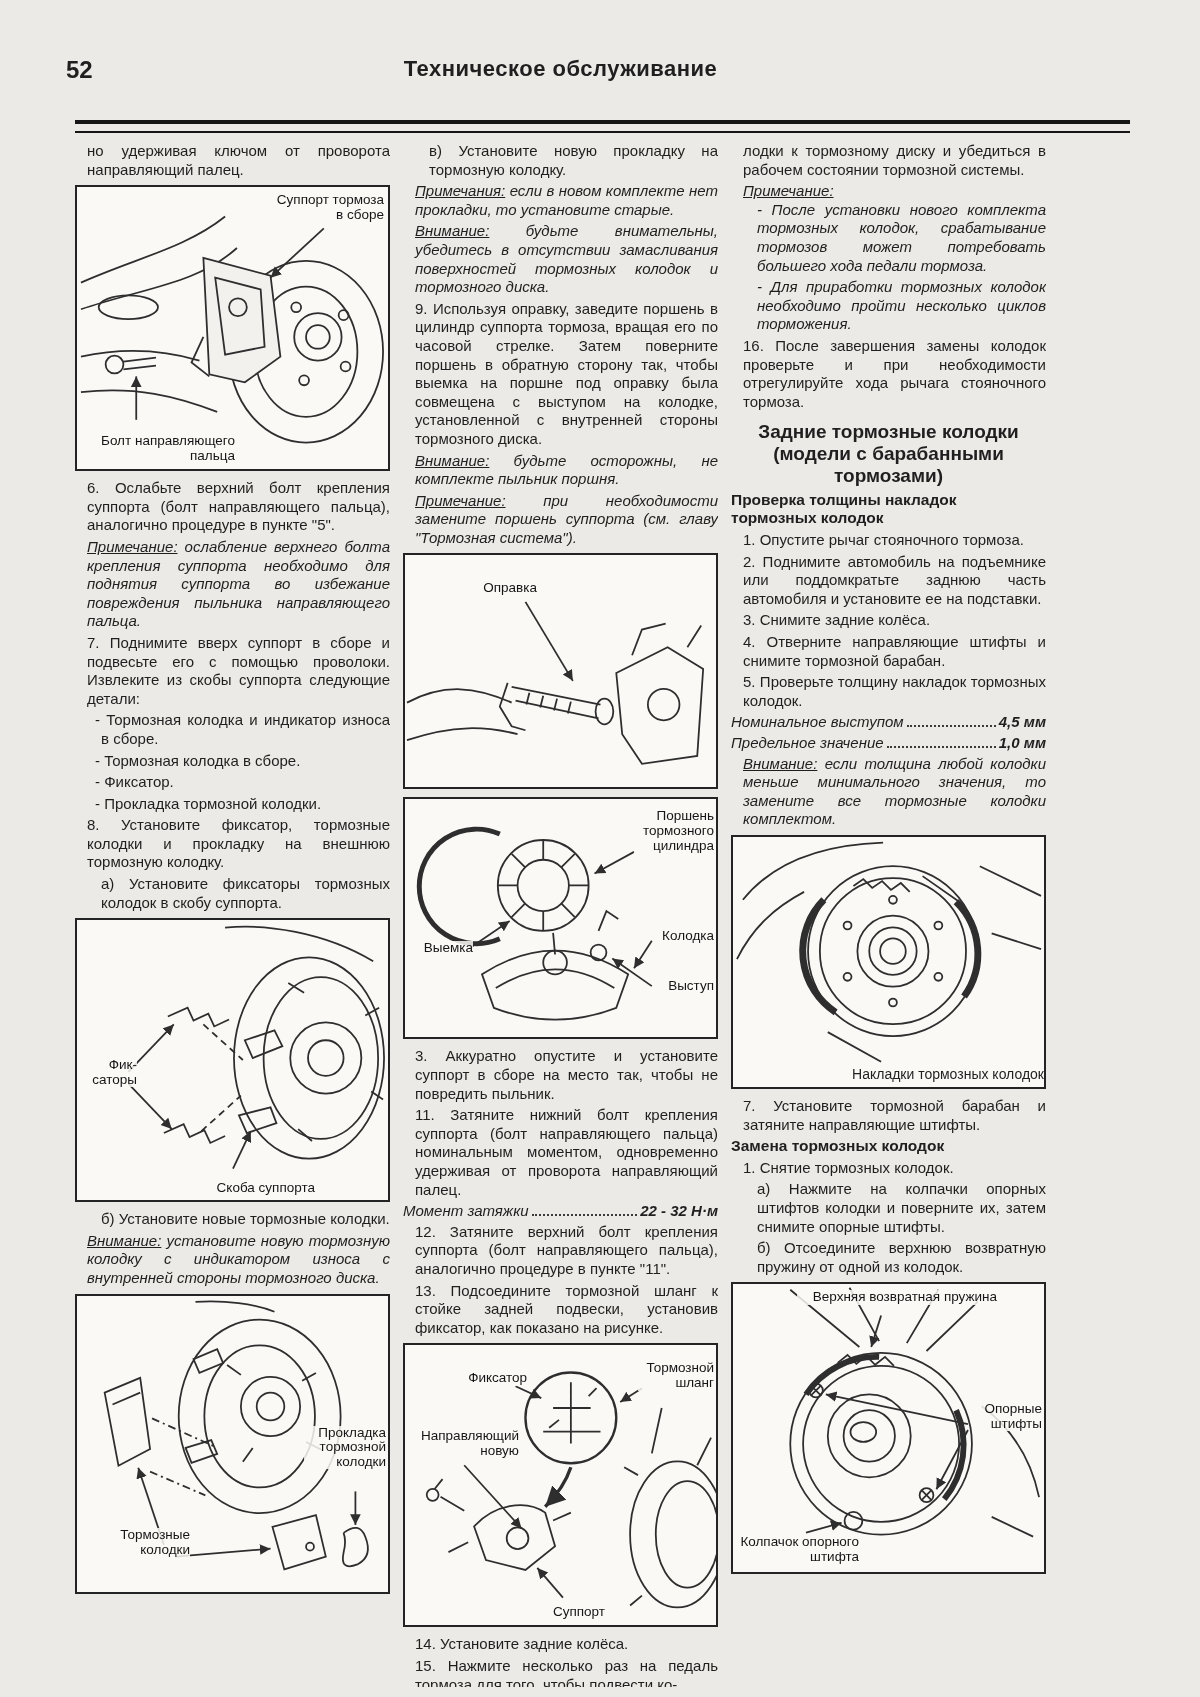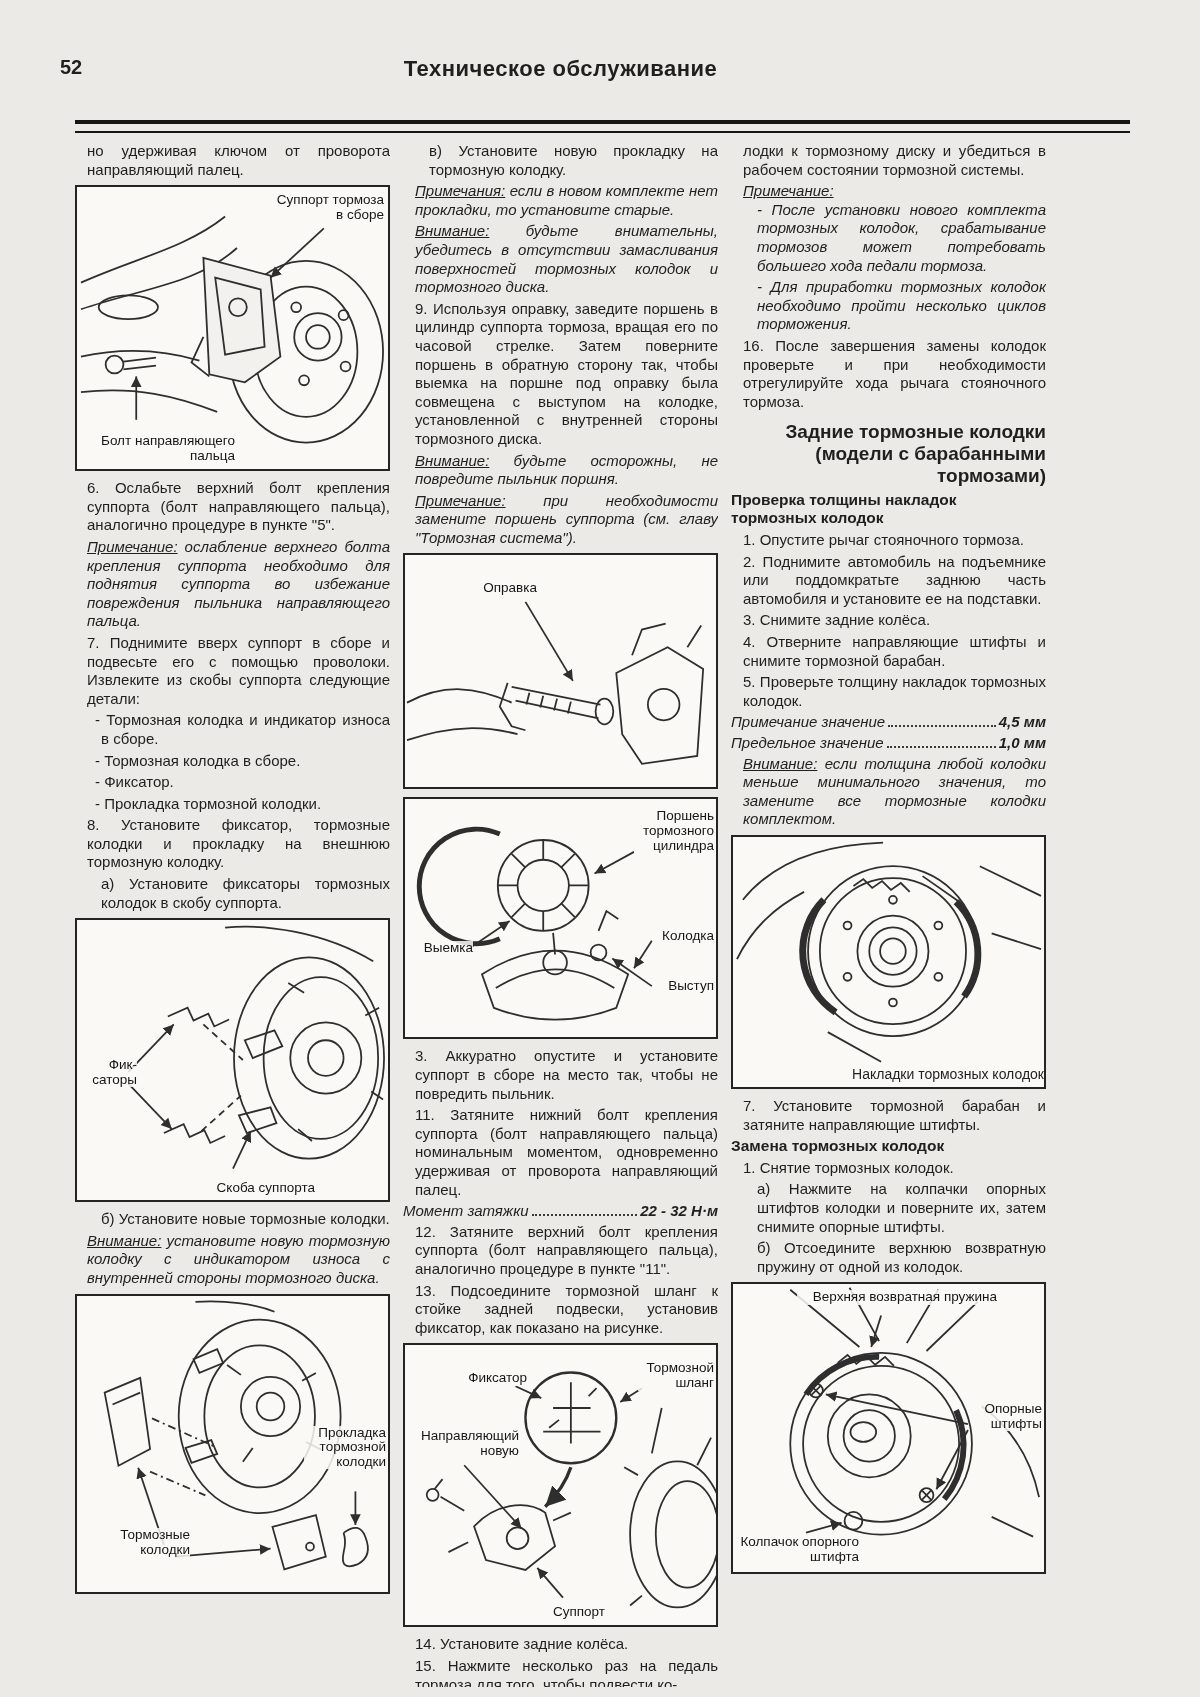--- a/index.html
+++ b/index.html
@@ -1,28 +1,28 @@
 <!DOCTYPE html>
 <html><head>
 <meta charset="utf-8">
 <style>
   html,body{margin:0;padding:0;}
   body{background:#b8b6b2;font-family:"Liberation Sans", sans-serif;}
   .page{position:relative;width:1200px;height:1697px;margin:0 auto;background:#eceae6;overflow:hidden;box-shadow:0 0 8px rgba(0,0,0,.4);color:#1f1f1f;}
-  .pagenum{position:absolute;left:60px;top:56px;font-size:20px;font-weight:bold;text-align:right;}
+  .pagenum{position:absolute;left:66px;top:56px;font-size:24px;font-weight:bold;text-align:right;}
   .htitle{position:absolute;left:75px;top:56px;width:971px;text-align:center;font-size:22px;font-weight:bold;letter-spacing:.5px;}
   .hrule{position:absolute;left:75px;top:120px;width:1055px;height:7px;border-top:4px solid #161616;border-bottom:2px solid #161616;}
   .col{position:absolute;top:142px;width:315px;height:1545px;overflow:hidden;font-size:15px;line-height:1.24;text-align:justify;}
   .c1{left:75px;} .c2{left:403px;} .c3{left:731px;}
   .p{margin:0 0 3px 12px;}
   .sub{padding-left:14px;}
   .li{padding-left:14px;text-indent:-6px;}
   .note{font-style:italic;}
   .lead{text-decoration:underline;}
-  .h1{font-size:19px;font-weight:bold;line-height:1.15;margin:10px 0 4px 0;text-align:right;}
+  .h1{font-size:19px;font-weight:bold;line-height:1.15;margin:10px 0 4px 0;text-align:center;}
   .h2{font-size:15.5px;font-weight:bold;line-height:1.2;margin:2px 0 3px 0;text-align:left;}
   .spec{display:flex;align-items:baseline;font-style:italic;margin:1px 0 2px 0;}
   .spec .dots{flex:1;border-bottom:2px dotted #3a3a3a;margin:0 3px 3px 3px;min-width:20px;}
   .spec .sv{font-weight:bold;white-space:nowrap;}
   .fig{position:relative;border:2px solid #242424;background:#faf9f6;margin:6px 0 8px 0;}
   .fig svg{display:block;width:100%;height:100%;}
   .flabel{position:absolute;font-size:13.5px;line-height:1.08;font-style:normal;text-align:right;text-indent:0;color:#161616;background:rgba(250,249,246,.85);}
   .fcap{position:absolute;left:0;right:0;bottom:4px;text-align:right;font-size:14px;}
 </style>
 </head>
@@ -144,21 +144,21 @@
       <div class="flabel" style="left:8px;bottom:34px;width:105px">Тормозные колодки</div>
       <div class="flabel" style="right:2px;top:130px;width:82px">Прокладка тормозной колодки</div>
     </div>
   </div>
 
   <div class="col c2">
     <p class="p sub">в) Установите новую прокладку на тормозную колодку.</p>
     <p class="p note"><span class="lead">Примечания:</span> <span>если в новом комплекте нет прокладки, то установите старые.</span></p>
     <p class="p note"><span class="lead">Внимание:</span> <span>будьте внимательны, убедитесь в отсутствии замасливания поверхностей тормозных колодок и тормозного диска.</span></p>
     <p class="p">9. Используя оправку, заведите поршень в цилиндр суппорта тормоза, вращая его по часовой стрелке. Затем поверните поршень в обратную сторону так, чтобы выемка на поршне под оправку была совмещена с выступом на колодке, установленной с внутренней стороны тормозного диска.</p>
-    <p class="p note"><span class="lead">Внимание:</span> <span>будьте осторожны, не повредите пыльник поршня.</span></p>
+    <p class="p note"><span class="lead">Внимание:</span> <span>будьте осторожны, не комплекте пыльник поршня.</span></p>
     <p class="p note"><span class="lead">Примечание:</span> <span>при необходимости замените поршень суппорта (см. главу "Тормозная система").</span></p>
 
     <div class="fig" style="height:232px">
       <svg viewBox="0 0 315 232">
         <defs>
             <marker id="a4" markerWidth="8" markerHeight="8" refX="6" refY="3" orient="auto">
               <path d="M0,0 L6,3 L0,6 Z" fill="#2e2e2e"></path>
             </marker>
           </defs>
         <g stroke="#2e2e2e" stroke-width="1.8" fill="none">
@@ -260,21 +260,21 @@
     <p class="p note sub">- Для приработки тормозных колодок необходимо пройти несколько циклов торможения.</p>
     <p class="p">16. После завершения замены колодок проверьте и при необходимости отрегулируйте хода рычага стояночного тормоза.</p>
     <div class="h1">Задние тормозные колодки (модели с барабанными тормозами)</div>
     <div class="h2">Проверка толщины накладок тормозных колодок</div>
     <p class="p">1. Опустите рычаг стояночного тормоза.</p>
     <p class="p">2. Поднимите автомобиль на подъемнике или поддомкратьте заднюю часть автомобиля и установите ее на подставки.</p>
     <p class="p">3. Снимите задние колёса.</p>
     <p class="p">4. Отверните направляющие штифты и снимите тормозной барабан.</p>
     <p class="p">5. Проверьте толщину накладок тормозных колодок.</p>
     <div class="spec">
-      <span class="sl">Примечание значение</span>
+      <span class="sl">Номинальное выступом</span>
         <span class="dots"></span>
         <span class="sv">4,5 мм</span>
     </div>
     <div class="spec">
       <span class="sl">Предельное значение</span>
         <span class="dots"></span>
         <span class="sv">1,0 мм</span>
     </div>
     <p class="p note"><span class="lead">Внимание:</span> <span>если толщина любой колодки меньше минимального значения, то замените все тормозные колодки комплектом.</span></p>
 

